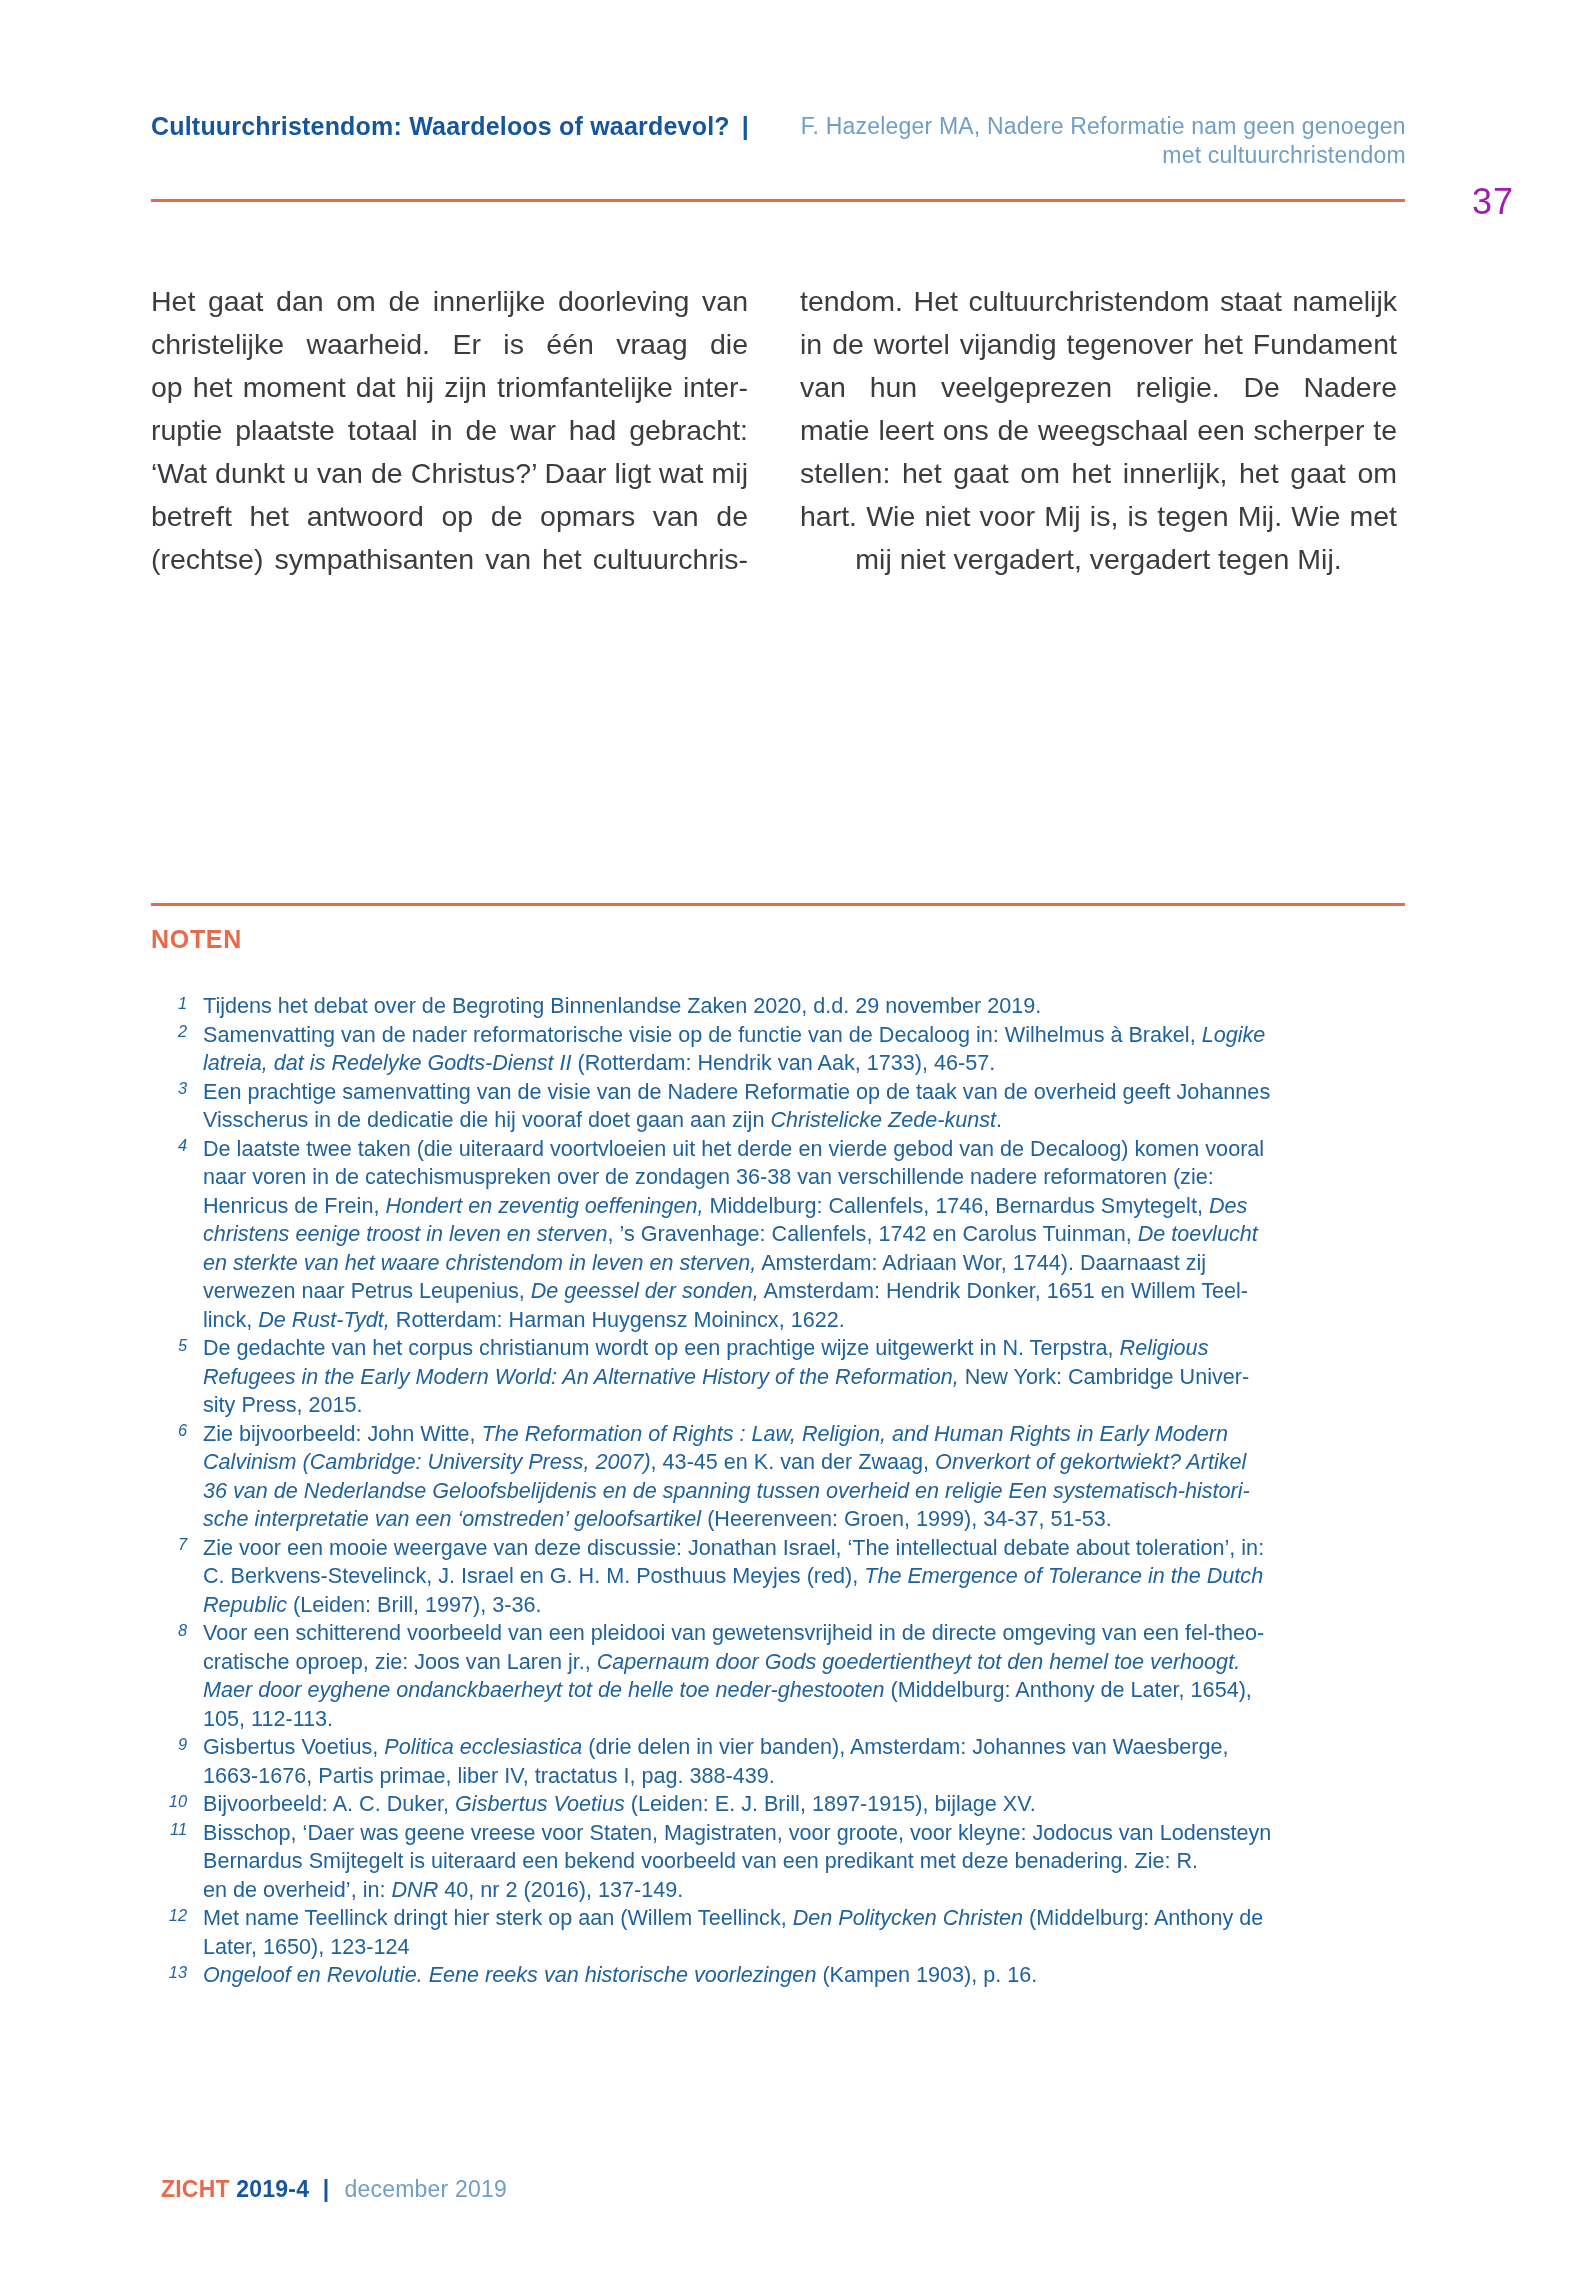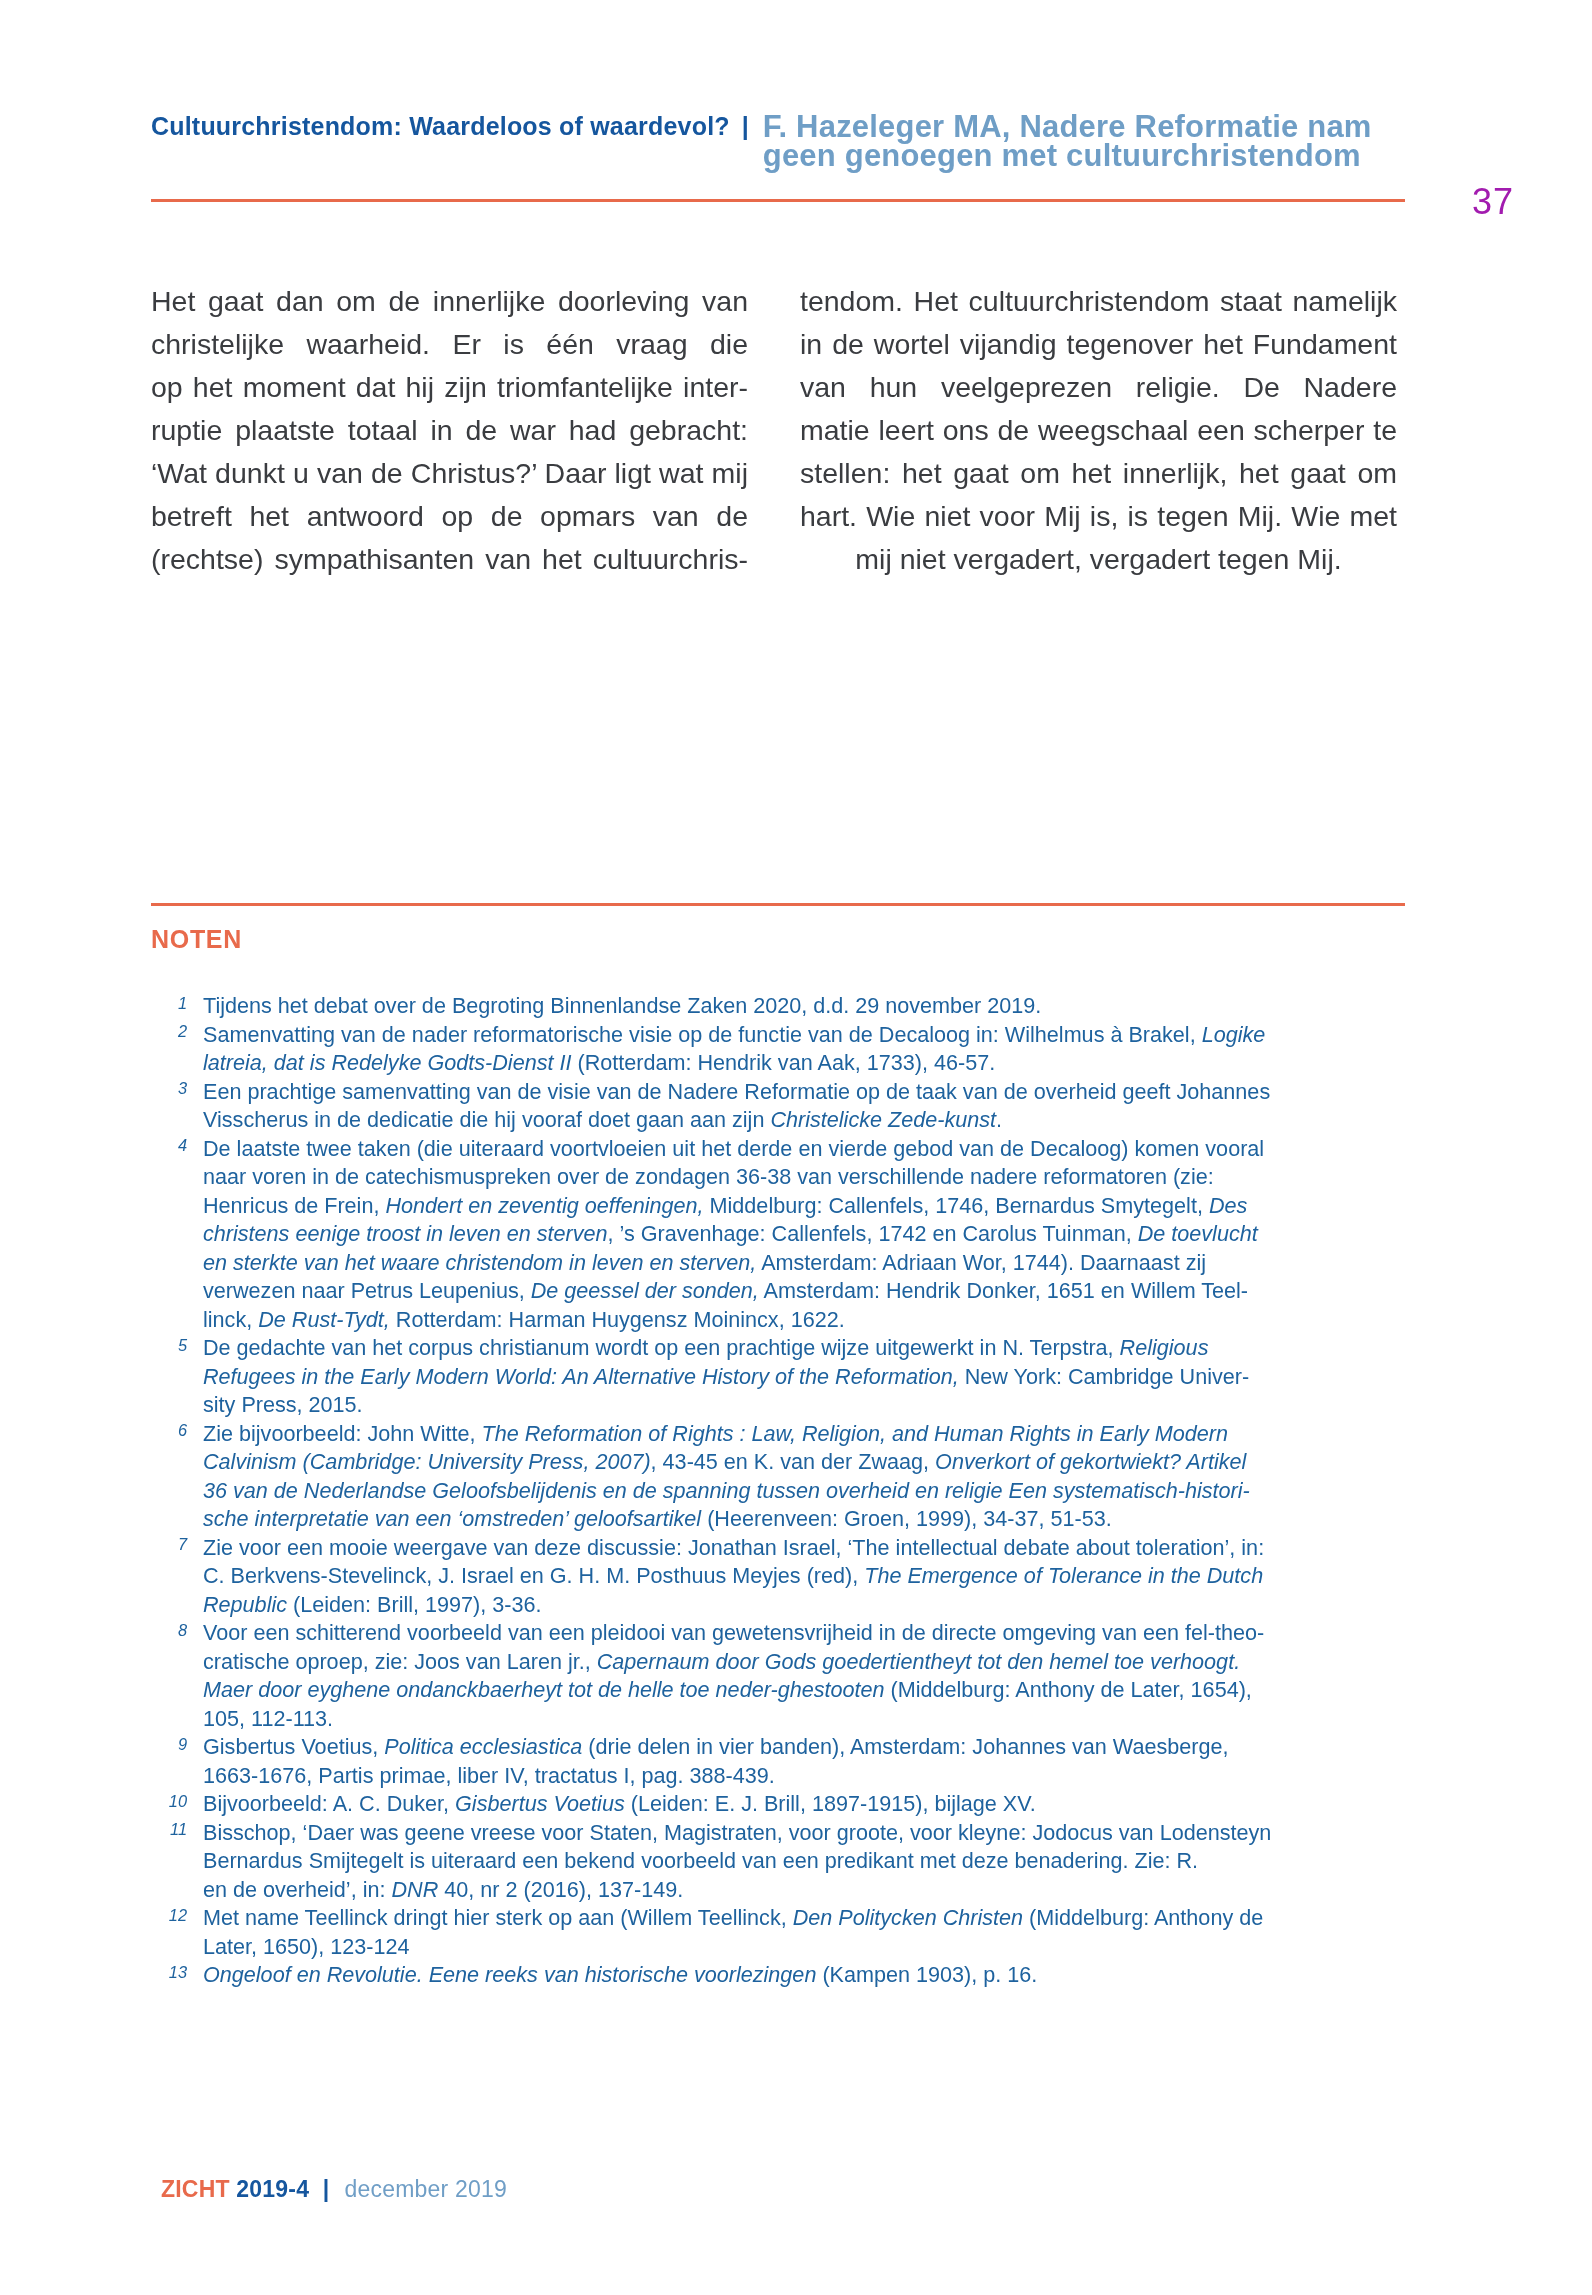--- a/index.html
+++ b/index.html
@@ -17,22 +17,22 @@
   }
   .header-title{
     font-size:25px;font-weight:bold;color:#15569E;
     white-space:nowrap;line-height:29px;letter-spacing:0.2px;
   }
   .header-sep{
     font-size:25px;font-weight:bold;color:#15569E;
     line-height:29px;padding:0 14px 0 12px;
   }
   .header-subtitle{
-    font-size:31px;font-weight:bold;color:#6F9EC6;
-    line-height:29px;max-width:643px;letter-spacing:0.2px;
+    font-size:23px;font-weight:normal;color:#6F9EC6;
+    line-height:29px;max-width:643px;letter-spacing:0.2px;text-align:right;
   }
   .rule{
     position:absolute;left:151px;height:2.6px;background:#E86A4B;
   }
   #rule-header{top:199px;width:1254px;}
   #rule-noten{top:903px;width:1254px;}
   .page-number{
     position:absolute;left:1472px;top:181px;
     font-size:36px;color:#a21caf;font-weight:normal;letter-spacing:0.9px;
   }

